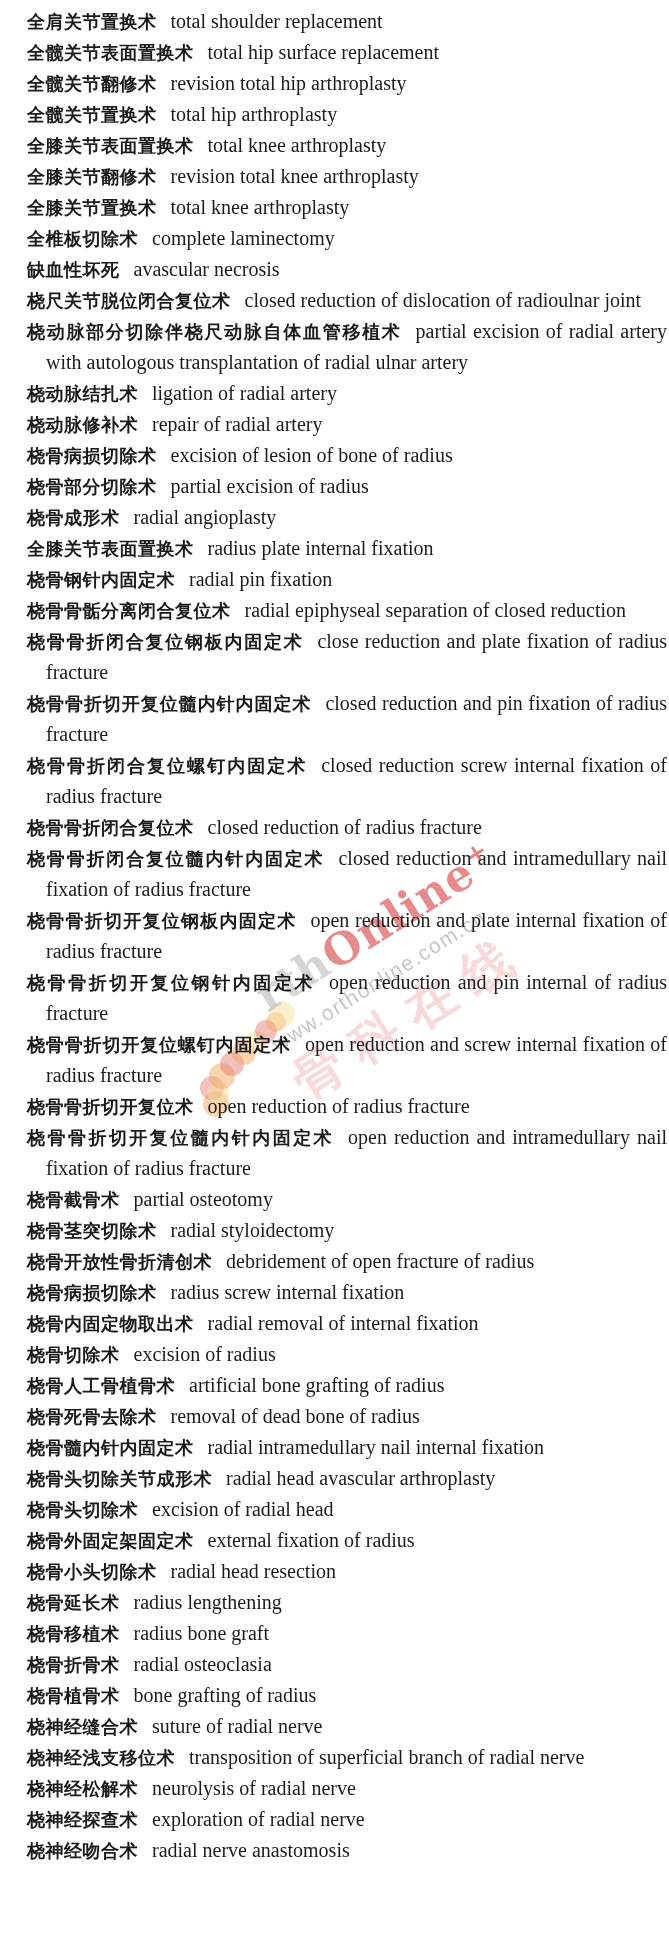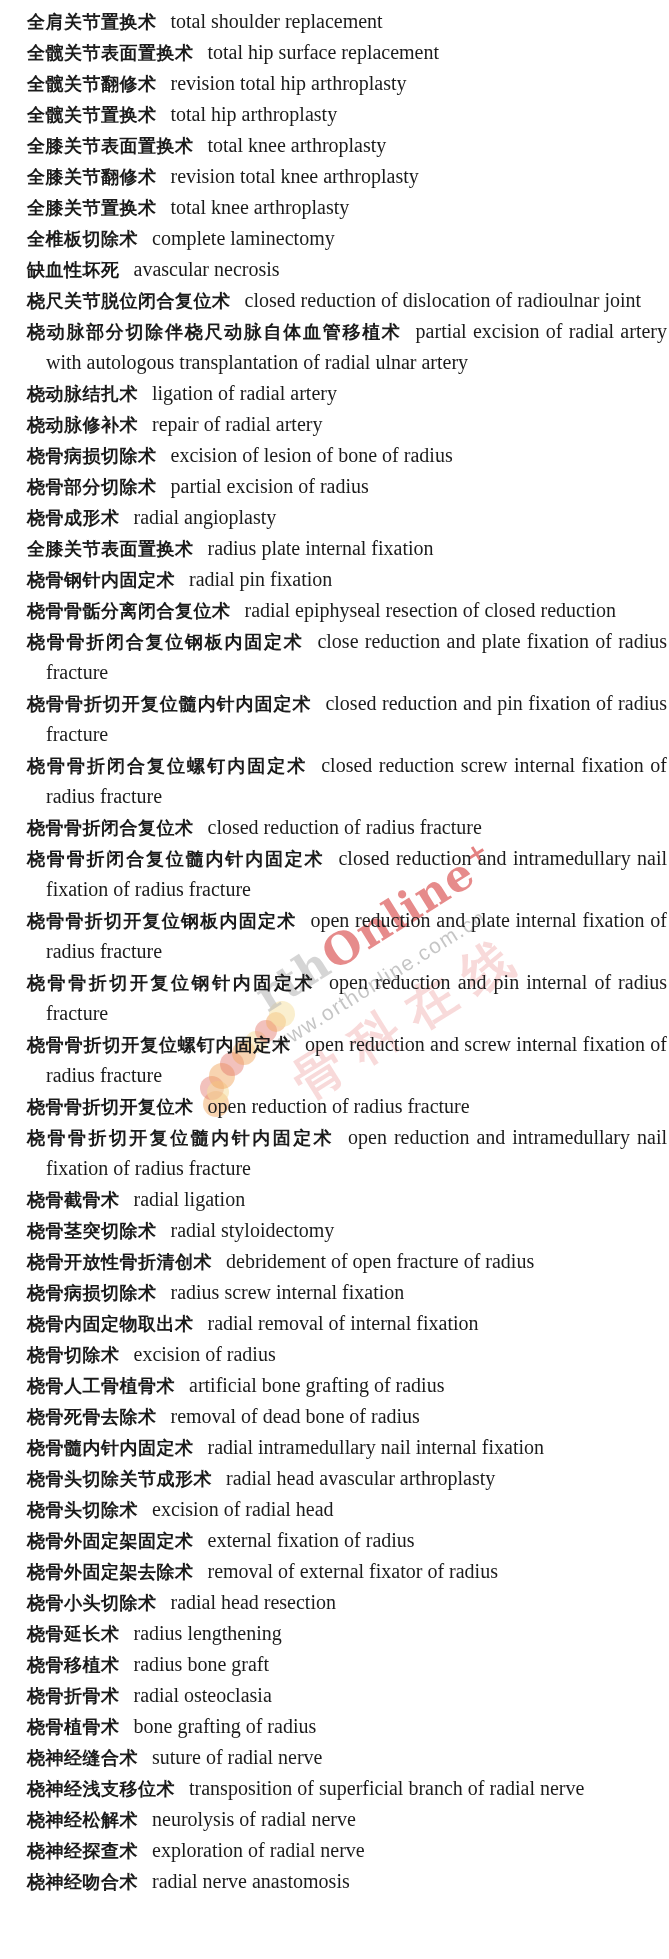--- a/index.html
+++ b/index.html
@@ -142,21 +142,21 @@
   <p class="entry"><span class="cn">桡骨病损切除术</span><span class="en">excision of lesion of bone of radius</span></p>
 
   <p class="entry"><span class="cn">桡骨部分切除术</span><span class="en">partial excision of radius</span></p>
 
   <p class="entry"><span class="cn">桡骨成形术</span><span class="en">radial angioplasty</span></p>
 
   <p class="entry"><span class="cn">全膝关节表面置换术</span><span class="en">radius plate internal fixation</span></p>
 
   <p class="entry"><span class="cn">桡骨钢针内固定术</span><span class="en">radial pin fixation</span></p>
 
-  <p class="entry"><span class="cn">桡骨骨骺分离闭合复位术</span><span class="en">radial epiphyseal resection of closed reduction</span></p>
+  <p class="entry"><span class="cn">桡骨骨骺分离闭合复位术</span><span class="en">radial epiphyseal separation of closed reduction</span></p>
 
   <p class="entry"><span class="cn">桡骨骨折闭合复位钢板内固定术</span><span class="en">close reduction and plate fixation of radius fracture</span></p>
 
   <p class="entry"><span class="cn">桡骨骨折切开复位髓内针内固定术</span><span class="en">closed reduction and pin fixation of radius fracture</span></p>
 
   <p class="entry"><span class="cn">桡骨骨折闭合复位螺钉内固定术</span><span class="en">closed reduction screw internal fixation of radius fracture</span></p>
 
   <p class="entry"><span class="cn">桡骨骨折闭合复位术</span><span class="en">closed reduction of radius fracture</span></p>
 
   <p class="entry"><span class="cn">桡骨骨折闭合复位髓内针内固定术</span><span class="en">closed reduction and intramedullary nail fixation of radius fracture</span></p>
@@ -164,21 +164,21 @@
   <p class="entry"><span class="cn">桡骨骨折切开复位钢板内固定术</span><span class="en">open reduction and plate internal fixation of radius fracture</span></p>
 
   <p class="entry"><span class="cn">桡骨骨折切开复位钢针内固定术</span><span class="en">open reduction and pin internal of radius fracture</span></p>
 
   <p class="entry"><span class="cn">桡骨骨折切开复位螺钉内固定术</span><span class="en">open reduction and screw internal fixation of radius fracture</span></p>
 
   <p class="entry"><span class="cn">桡骨骨折切开复位术</span><span class="en">open reduction of radius fracture</span></p>
 
   <p class="entry"><span class="cn">桡骨骨折切开复位髓内针内固定术</span><span class="en">open reduction and intramedullary nail fixation of radius fracture</span></p>
 
-  <p class="entry"><span class="cn">桡骨截骨术</span><span class="en">radial ligation</span></p>
+  <p class="entry"><span class="cn">桡骨截骨术</span><span class="en">partial osteotomy</span></p>
 
   <p class="entry"><span class="cn">桡骨茎突切除术</span><span class="en">radial styloidectomy</span></p>
 
   <p class="entry"><span class="cn">桡骨开放性骨折清创术</span><span class="en">debridement of open fracture of radius</span></p>
 
   <p class="entry"><span class="cn">桡骨病损切除术</span><span class="en">radius screw internal fixation</span></p>
 
   <p class="entry"><span class="cn">桡骨内固定物取出术</span><span class="en">radial removal of internal fixation</span></p>
 
   <p class="entry"><span class="cn">桡骨切除术</span><span class="en">excision of radius</span></p>
@@ -188,21 +188,20 @@
   <p class="entry"><span class="cn">桡骨死骨去除术</span><span class="en">removal of dead bone of radius</span></p>
 
   <p class="entry"><span class="cn">桡骨髓内针内固定术</span><span class="en">radial intramedullary nail internal fixation</span></p>
 
   <p class="entry"><span class="cn">桡骨头切除关节成形术</span><span class="en">radial head avascular arthroplasty</span></p>
 
   <p class="entry"><span class="cn">桡骨头切除术</span><span class="en">excision of radial head</span></p>
 
   <p class="entry"><span class="cn">桡骨外固定架固定术</span><span class="en">external fixation of radius</span></p>
 
-  <p class="entry"><span class="cn">桡骨外固定架去除术</span><span class="en">removal of external fixator of radius</span></p>
 
   <p class="entry"><span class="cn">桡骨小头切除术</span><span class="en">radial head resection</span></p>
 
   <p class="entry"><span class="cn">桡骨延长术</span><span class="en">radius lengthening</span></p>
 
   <p class="entry"><span class="cn">桡骨移植术</span><span class="en">radius bone graft</span></p>
 
   <p class="entry"><span class="cn">桡骨折骨术</span><span class="en">radial osteoclasia</span></p>
 
   <p class="entry"><span class="cn">桡骨植骨术</span><span class="en">bone grafting of radius</span></p>

